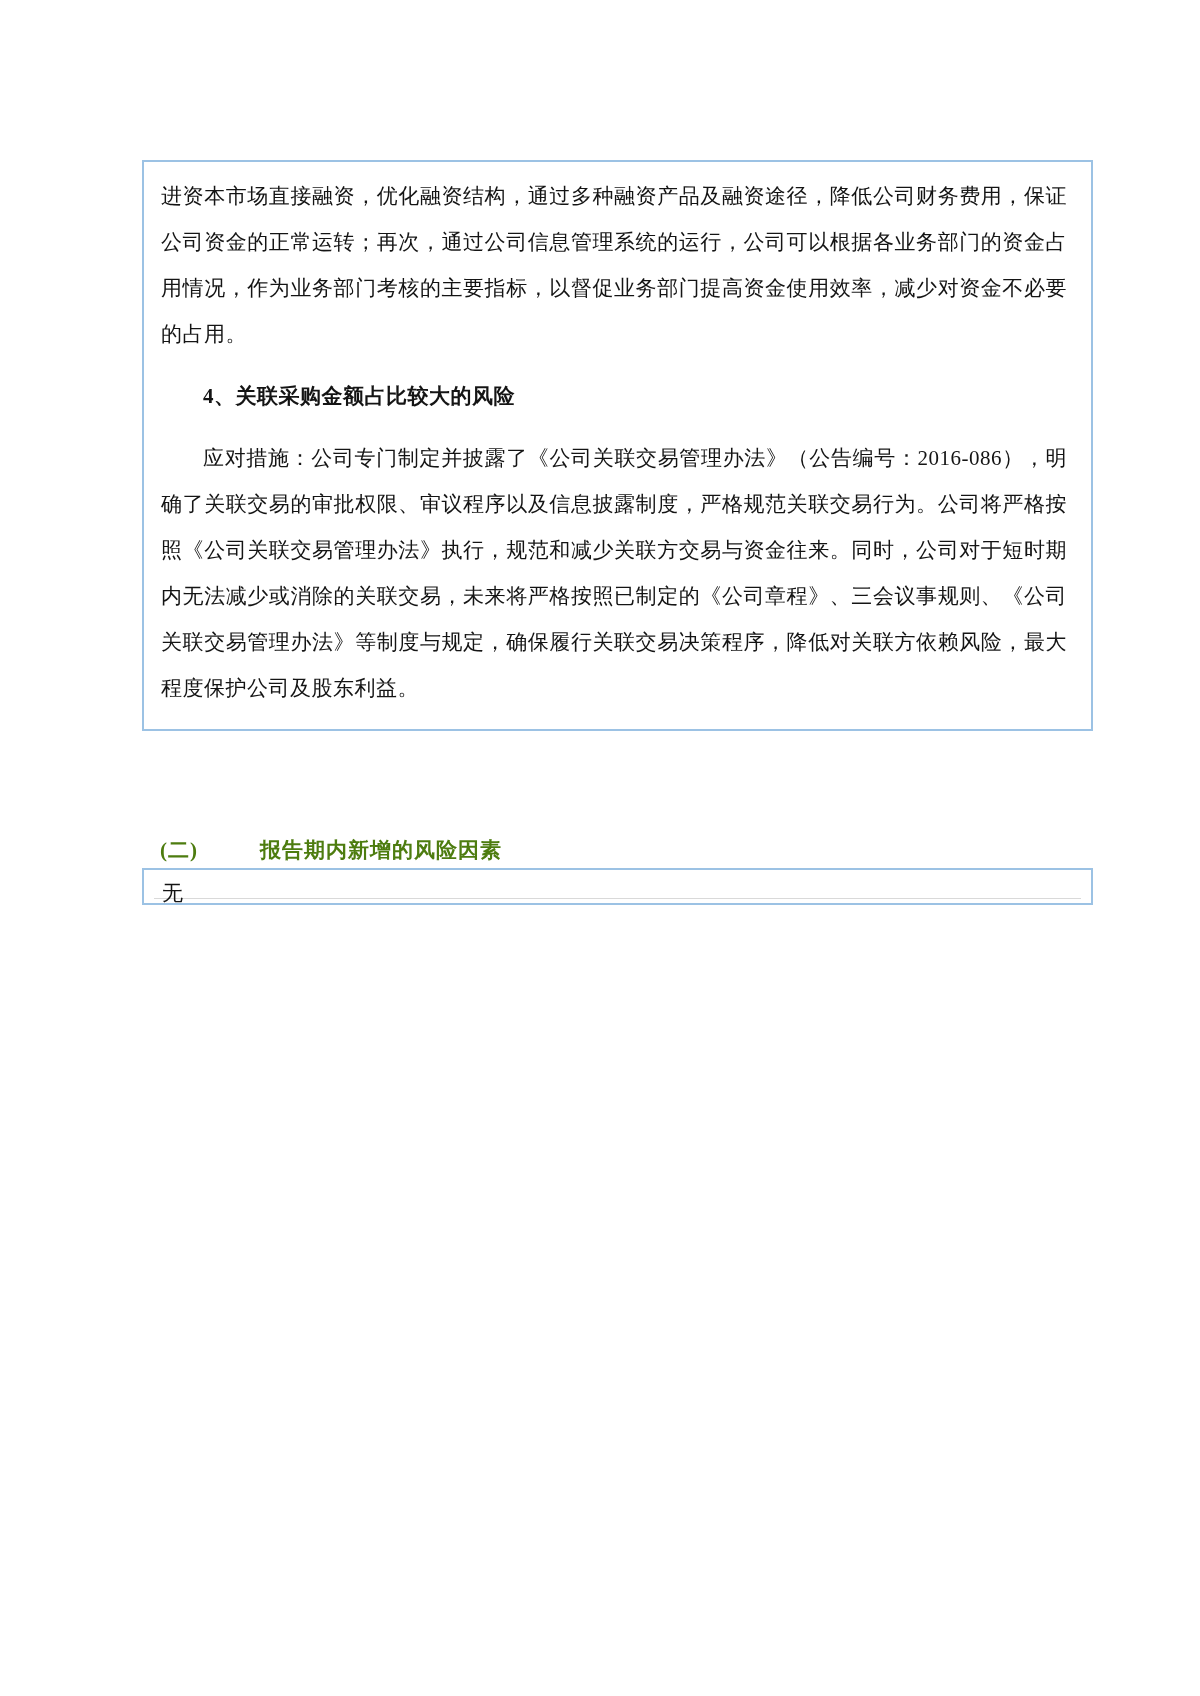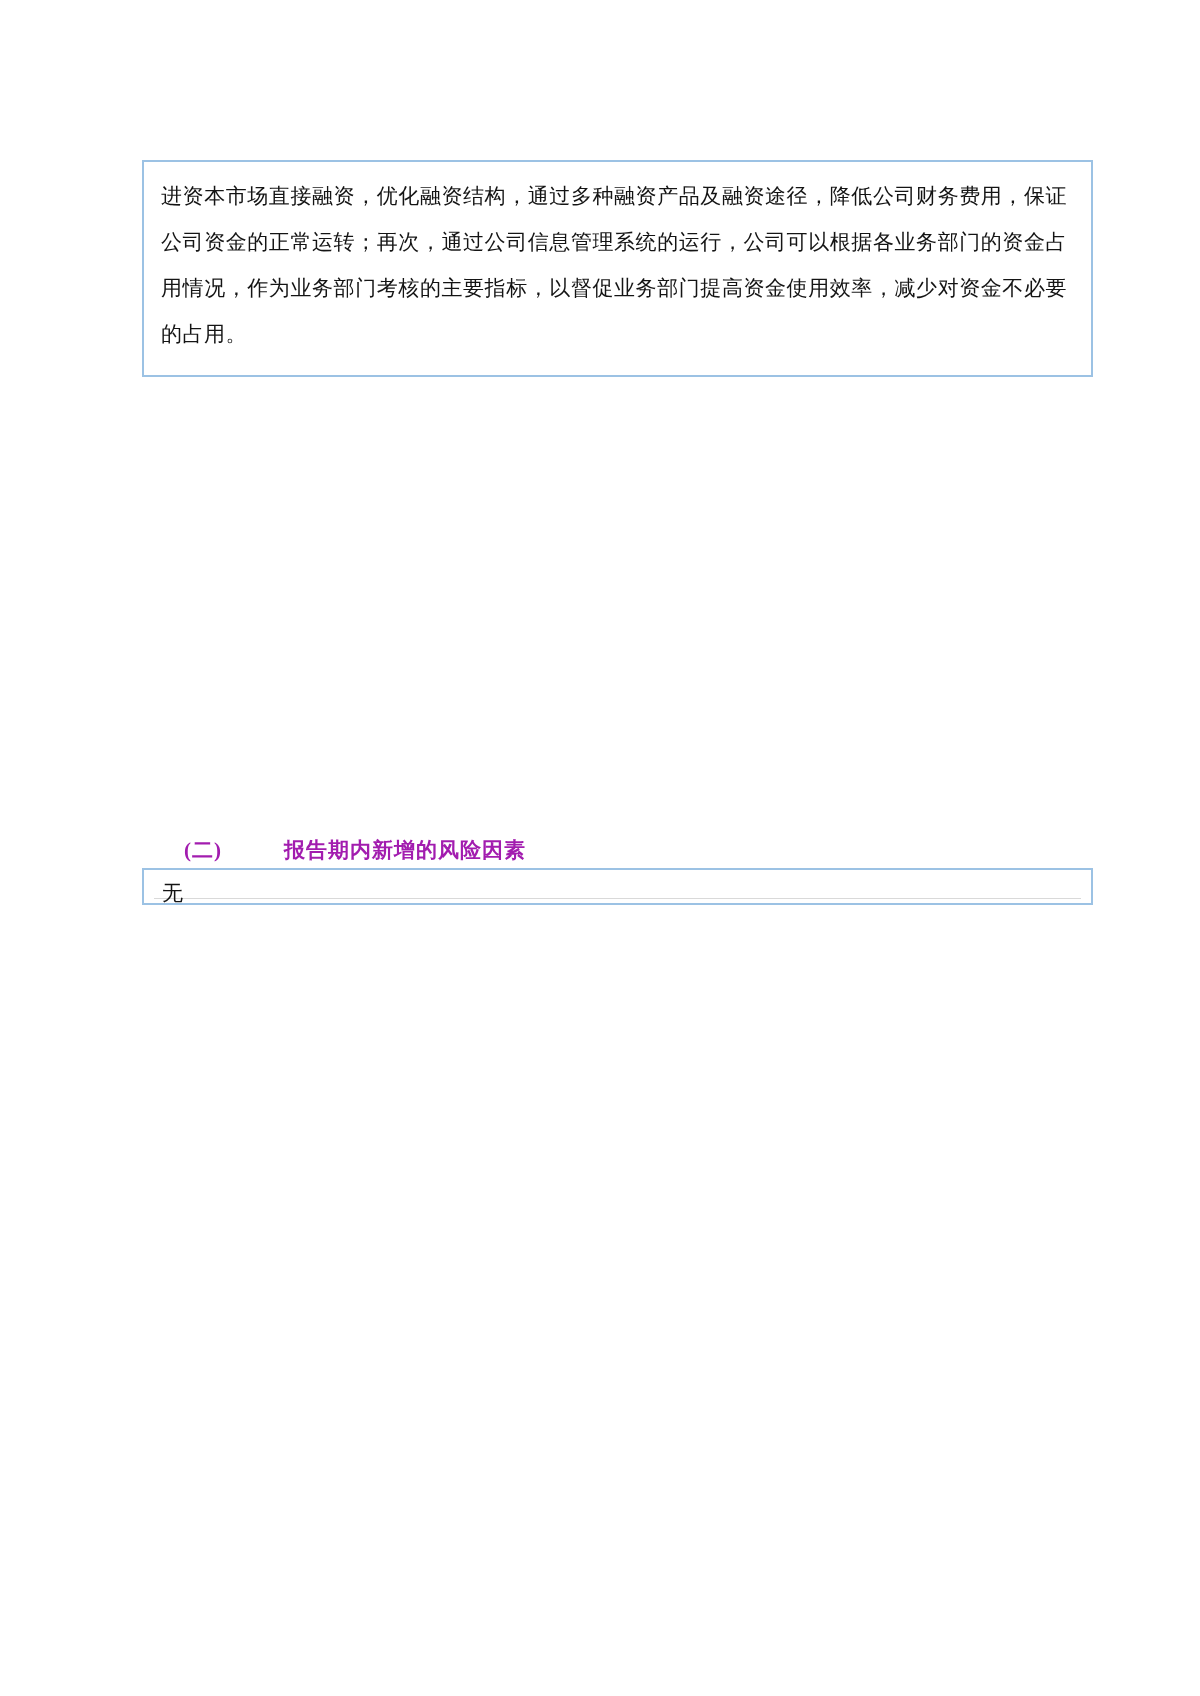--- a/index.html
+++ b/index.html
@@ -46,23 +46,22 @@
     text-align: left;
   }
 
   
   .section-heading {
     position: absolute;
     left: 128px;
     top: 804px;
     font-size: 21px;
     font-weight: bold;
-    color: #a21caf;
+    color: #4d7c0f;
     letter-spacing: 1px;
-    margin-left: 24px;
   }
 
   .section-heading .heading-number { display: inline-block; }
 
   .section-heading .heading-title {
     display: inline-block;
     margin-left: 46px;
   }
 
   
@@ -85,20 +84,22 @@
     color: #141414;
   }
 </style>
 </head>
 <body>
 
 <div class="page">
 
   <div class="risk-box" style="border-color: rgb(156, 194, 228);">
     <p class="para-continuation">进资本市场直接融资，优化融资结构，通过多种融资产品及融资途径，降低公司财务费用，保证公司资金的正常运转；再次，通过公司信息管理系统的运行，公司可以根据各业务部门的资金占用情况，作为业务部门考核的主要指标，以督促业务部门提高资金使用效率，减少对资金不必要的占用。</p>
+    <p class="para-subheading">4、关联采购金额占比较大的风险</p>
+    <p class="para-indent">应对措施：公司专门制定并披露了《公司关联交易管理办法》（公告编号：2016-086），明确了关联交易的审批权限、审议程序以及信息披露制度，严格规范关联交易行为。公司将严格按照《公司关联交易管理办法》执行，规范和减少关联方交易与资金往来。同时，公司对于短时期内无法减少或消除的关联交易，未来将严格按照已制定的《公司章程》、三会议事规则、《公司关联交易管理办法》等制度与规定，确保履行关联交易决策程序，降低对关联方依赖风险，最大程度保护公司及股东利益。</p>
   </div>
 
   <div class="section-heading">
     <span class="heading-number">(二)</span><span class="heading-title">报告期内新增的风险因素</span>
   </div>
 
   <div class="empty-box" style="border-color: rgb(156, 194, 228);">
     <div class="empty-box-inner" style="border-bottom-color: rgb(217, 217, 217);">无</div>
   </div>
 

